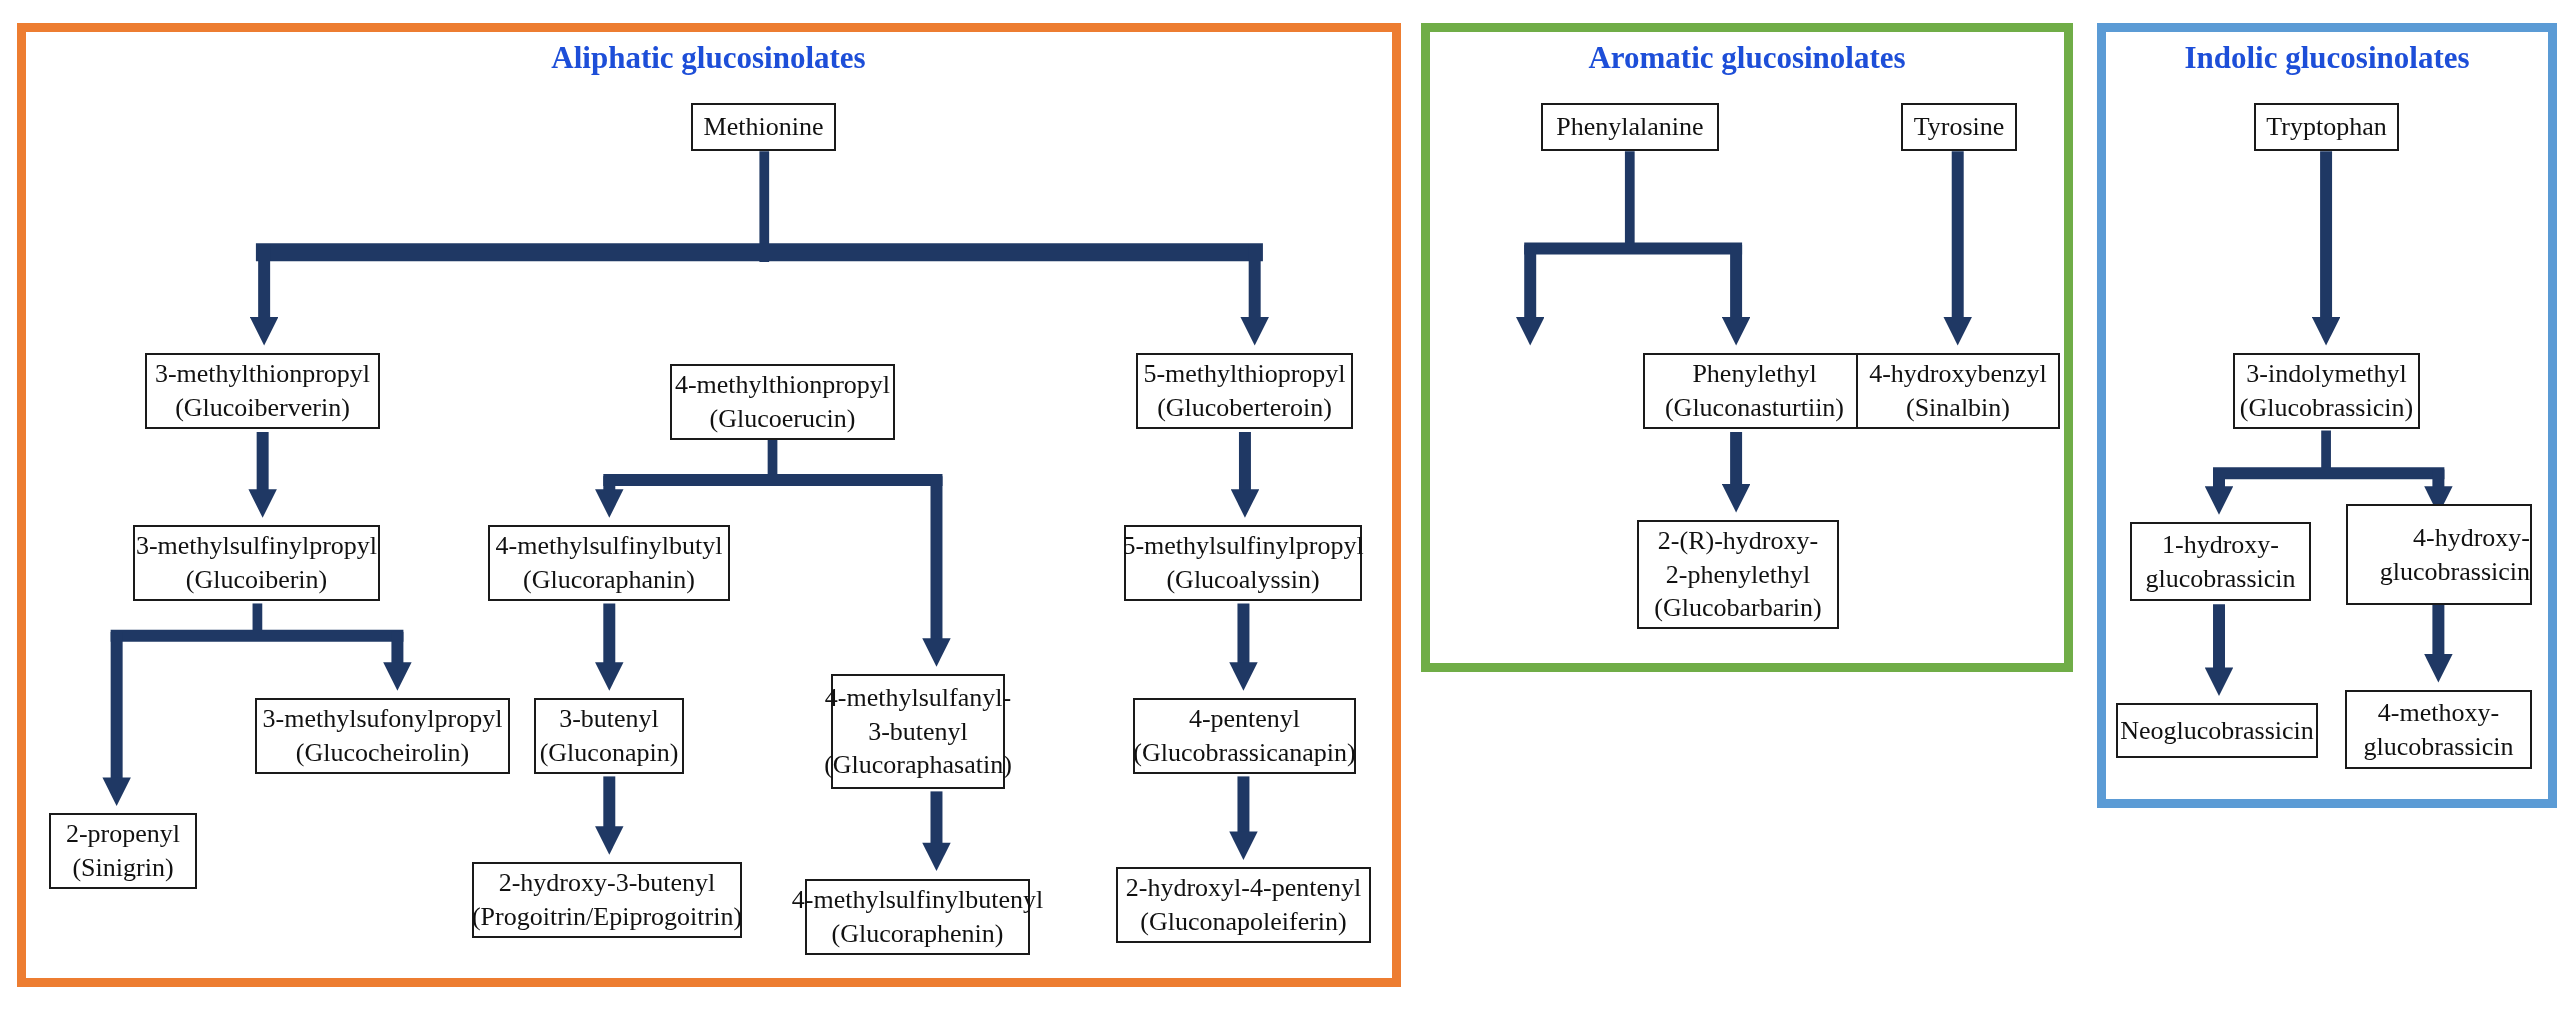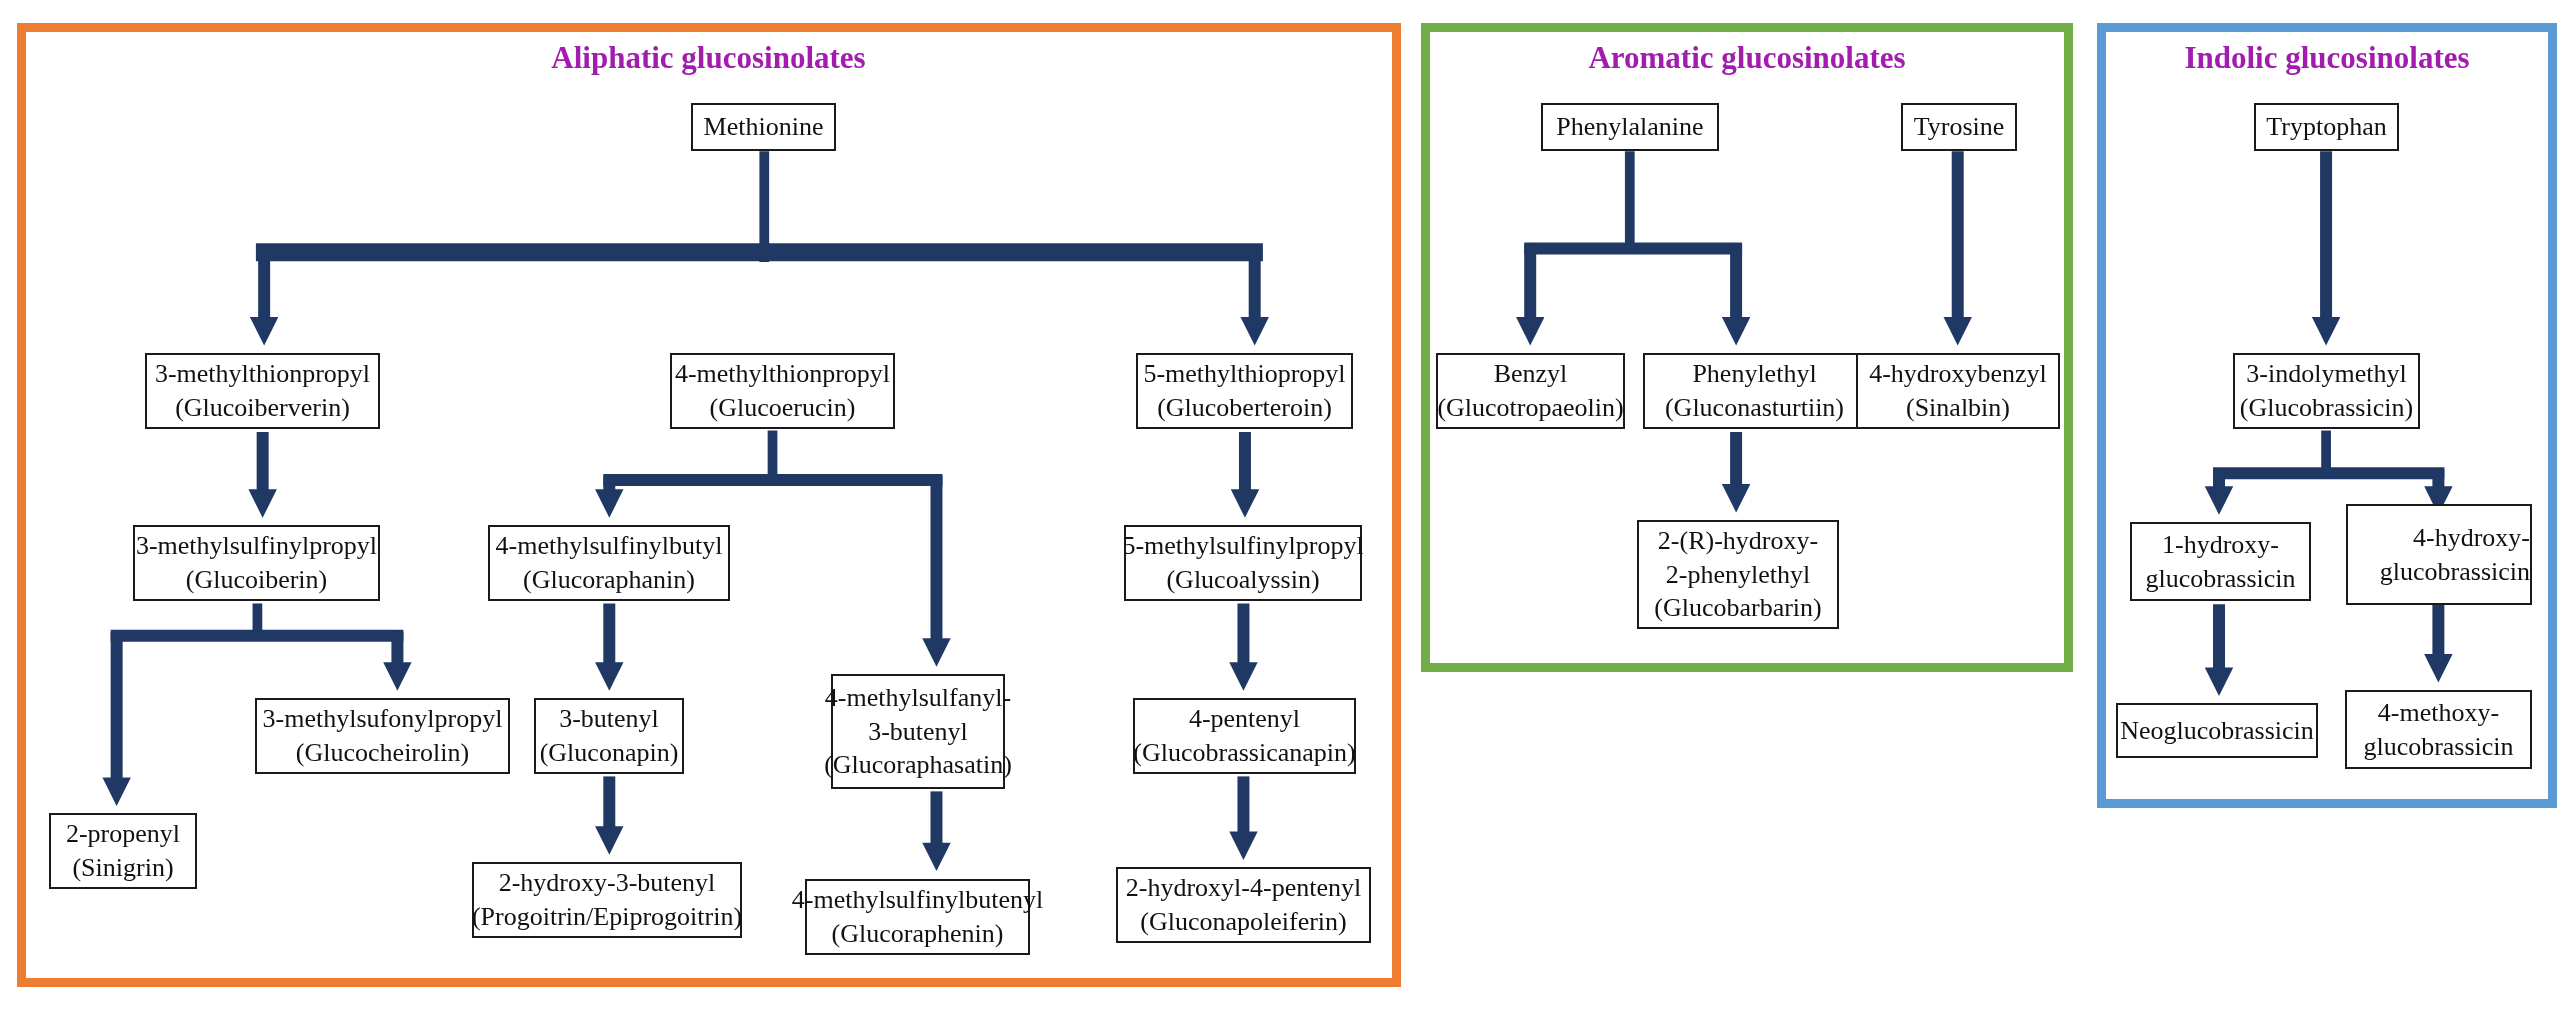--- a/index.html
+++ b/index.html
@@ -3,21 +3,21 @@
 <meta charset="utf-8">
 <style>
   html,body{margin:0;padding:0;background:#ffffff;}
   .diagram{position:relative;width:2576px;height:1013px;background:#fff;overflow:hidden;
            font-family:"Liberation Serif","DejaVu Serif",serif;color:#111;}
   .panel{position:absolute;box-sizing:border-box;background:transparent;border-style:solid;border-width:9px;}
   .panel.aliphatic{border-color:var(--aliphatic,#ED7D31);}
   .panel.aromatic{border-color:var(--aromatic,#70AD47);}
   .panel.indolic{border-color:var(--indolic,#5B9BD5);}
   .panel-title{position:absolute;top:7.5px;left:0;right:0;text-align:center;
-               font-size:31px;font-weight:bold;color:#a21caf;}
+               font-size:31px;font-weight:bold;color:#1d4ed8;}
   .node{position:absolute;box-sizing:border-box;background:#fff;border:2.2px solid #1a1a1a;
         display:flex;flex-direction:column;align-items:center;justify-content:center;
         text-align:center;font-size:26px;line-height:1.3;}
   .node span{display:block;white-space:nowrap;}
   svg.connectors{position:absolute;left:0;top:0;width:2576px;height:1013px;}
   path.c{fill:none;stroke:var(--arrow,#1F3864);}
   .w13{stroke-width:13px;}
   .w16{stroke-width:16px;}
   .w24{stroke-width:24px;}
   #arrowhead path{fill:var(--arrow,#1F3864);stroke:none;}
@@ -86,21 +86,21 @@
     </g>
   </svg>
 
   <div class="node" style="left:691px;top:103px;width:145px;height:48px;">
     <span>Methionine</span>
   </div>
   <div class="node" style="left:145px;top:353px;width:235px;height:76px;">
     <span>3-methylthionpropyl</span>
     <span>(Glucoiberverin)</span>
   </div>
-  <div class="node" style="left:670px;top:353px;width:225px;height:76px;">
+  <div class="node" style="left:670px;top:364px;width:225px;height:76px;">
     <span>4-methylthionpropyl</span>
     <span>(Glucoerucin)</span>
   </div>
   <div class="node" style="left:1136px;top:353px;width:217px;height:76px;">
     <span>5-methylthiopropyl</span>
     <span>(Glucoberteroin)</span>
   </div>
   <div class="node" style="left:133px;top:525px;width:247px;height:76px;">
     <span>3-methylsulfinylpropyl</span>
     <span>(Glucoiberin)</span>
@@ -146,24 +146,20 @@
     <span>2-hydroxyl-4-pentenyl</span>
     <span>(Gluconapoleiferin)</span>
   </div>
 
   <div class="node" style="left:1541px;top:103px;width:178px;height:48px;">
     <span>Phenylalanine</span>
   </div>
   <div class="node" style="left:1901px;top:103px;width:116px;height:48px;">
     <span>Tyrosine</span>
   </div>
-  <div class="node" style="left:1436px;top:353px;width:189px;height:76px;">
-    <span>Benzyl</span>
-    <span>(Glucotropaeolin)</span>
-  </div>
   <div class="node" style="left:1643px;top:353px;width:223px;height:76px;">
     <span>Phenylethyl</span>
     <span>(Gluconasturtiin)</span>
   </div>
   <div class="node" style="left:1856px;top:353px;width:204px;height:76px;">
     <span>4-hydroxybenzyl</span>
     <span>(Sinalbin)</span>
   </div>
   <div class="node" style="left:1637px;top:520px;width:202px;height:109px;">
     <span>2-(R)-hydroxy-</span>

